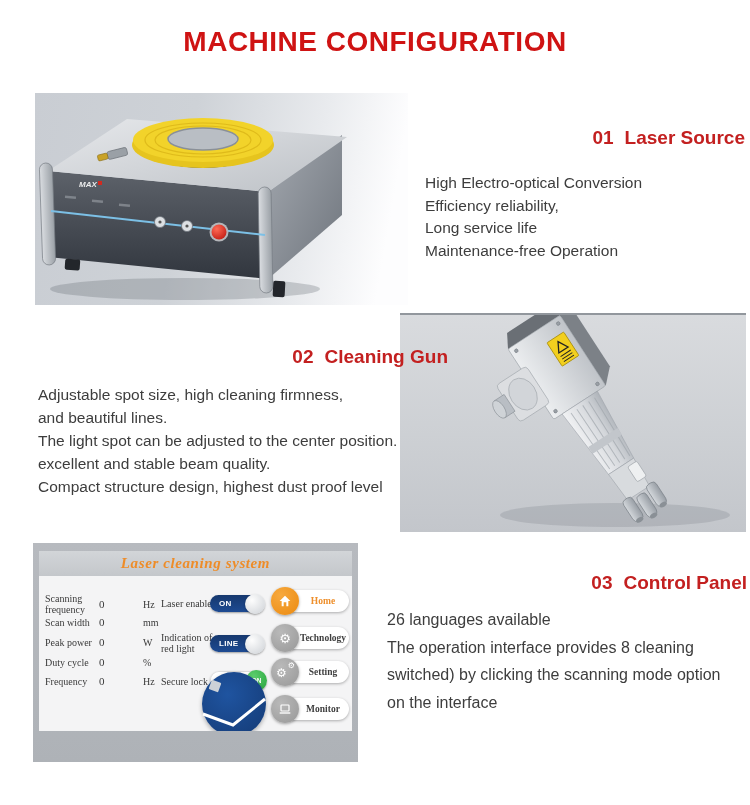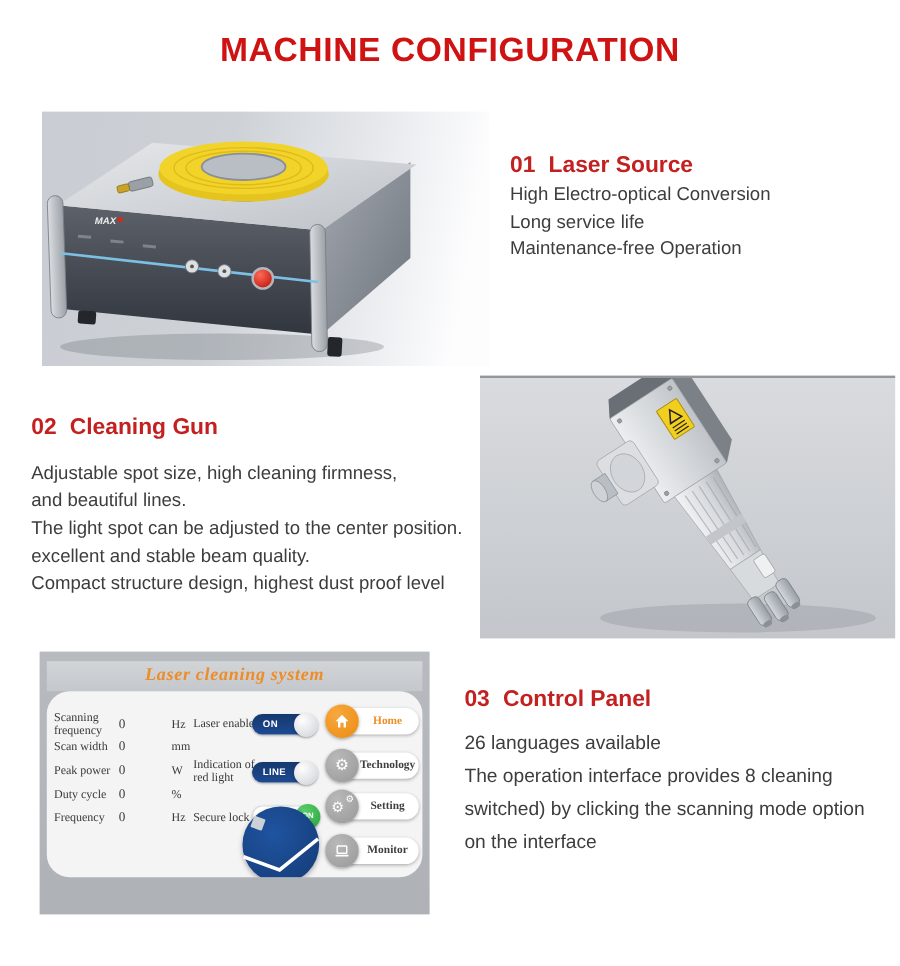--- a/index.html
+++ b/index.html
@@ -9,29 +9,29 @@
     background:#fff; overflow:hidden;
     font-family:"Liberation Sans", sans-serif;
   }
   
   .page-title {
     position:absolute; top:26px; left:0; width:100%;
     text-align:center; font-size:28px; font-weight:bold;
     letter-spacing:0.5px; color:#cf1313;
   }
   
-  .sec-heading { font-size:19px; font-weight:bold; color:#c32020; }
+  .sec-heading { font-size:19px; font-weight:bold; color:#c32020;text-align:right; }
   .sec-heading .num { margin-right:11px; }
   .sec-body { color:#3d3d3d; }
   .sec-body div { white-space:nowrap; }
 
   #sec01 { position:absolute; left:425px; top:127px; width:320px; }
-  #sec01 .sec-body { margin-top:3px; font-size:15.5px; line-height:22.5px; }
-
-  #sec02 { position:absolute; left:26px; top:346px; width:410px; }
+  #sec01 .sec-body { margin-top:23px; font-size:15.5px; line-height:22.5px; }
+
+  #sec02 { position:absolute; left:38px; top:346px; width:410px; }
   #sec02 .sec-body { margin-top:15px; font-size:15.5px; line-height:23px; }
 
   #sec03 { position:absolute; left:387px; top:572px; width:360px; }
   #sec03 .sec-body { margin-top:12px; font-size:16px; line-height:27.5px; }
 
   
   .photo { position:absolute; overflow:hidden; }
   #photo-laser {
     left:35px; top:93px; width:373px; height:212px;
     background:linear-gradient(100deg,#c9cdd3 0%,#ced2d7 40%,#e9ebee 72%,#fdfdfe 92%);
@@ -50,21 +50,21 @@
     position:absolute; left:6px; right:6px; top:8px; height:25px;
     background:linear-gradient(#d2d5d8,#c4c7cb);
     display:flex; align-items:center; justify-content:center;
   }
   .panel-title {
     font-family:"Liberation Serif", serif; font-weight:bold;
     font-size:15px; letter-spacing:0.6px; color:#ee8c28;font-style:italic;
   }
   .panel-content {
     position:absolute; left:6px; right:6px; top:33px; height:155px;
-    background:#f4f4f5; overflow:hidden;border-radius:19px;
+    background:#f4f4f5; overflow:hidden;
   }
   .prow { position:absolute; left:6px; width:165px; height:24px; display:flex; align-items:center;
           font-family:"Liberation Serif", serif; color:#3a3a3a; }
   .prow .plabel { width:54px; font-size:10px; line-height:11px; }
   .prow .pvalue { width:44px; font-size:11px; }
   .prow .punit  { font-size:10px; }
 
   .tlabel { position:absolute; left:122px; width:62px; height:26px; display:flex; align-items:center;
             font-family:"Liberation Serif", serif; font-size:10px; line-height:11px; color:#3a3a3a; }
   .toggle-navy {
@@ -188,20 +188,21 @@
       <rect x="63" y="88" width="4" height="4" fill="#d12a1f"></rect>
     </svg>
   </div>
 
   <div id="sec01">
     <div class="sec-heading">
       <span class="num">01</span><span>Laser Source</span>
     </div>
     <div class="sec-body">
       <div>High Electro-optical Conversion</div>
+      <div>Efficiency reliability,</div>
       <div>Long service life</div>
       <div>Maintenance-free Operation</div>
     </div>
   </div>
 
   <div id="photo-gun" class="photo">
     <svg width="346" height="217" viewBox="0 0 346 217">
       <defs>
         <linearGradient id="gg-head" x1="0" y1="0" x2="1" y2="0">
           <stop offset="0" stop-color="#eceef0"></stop>

